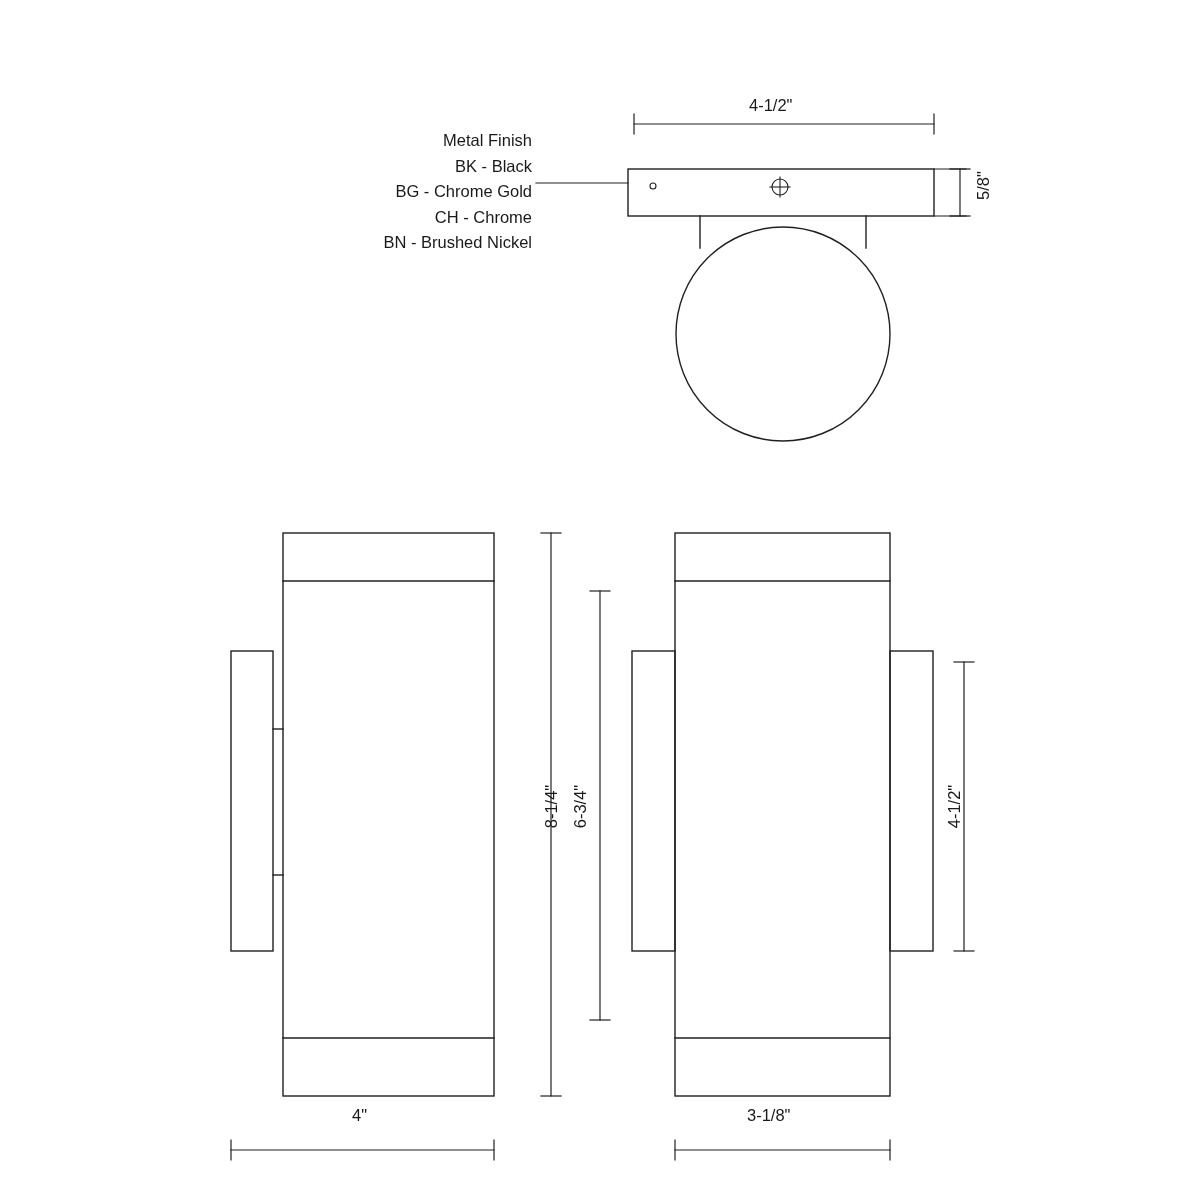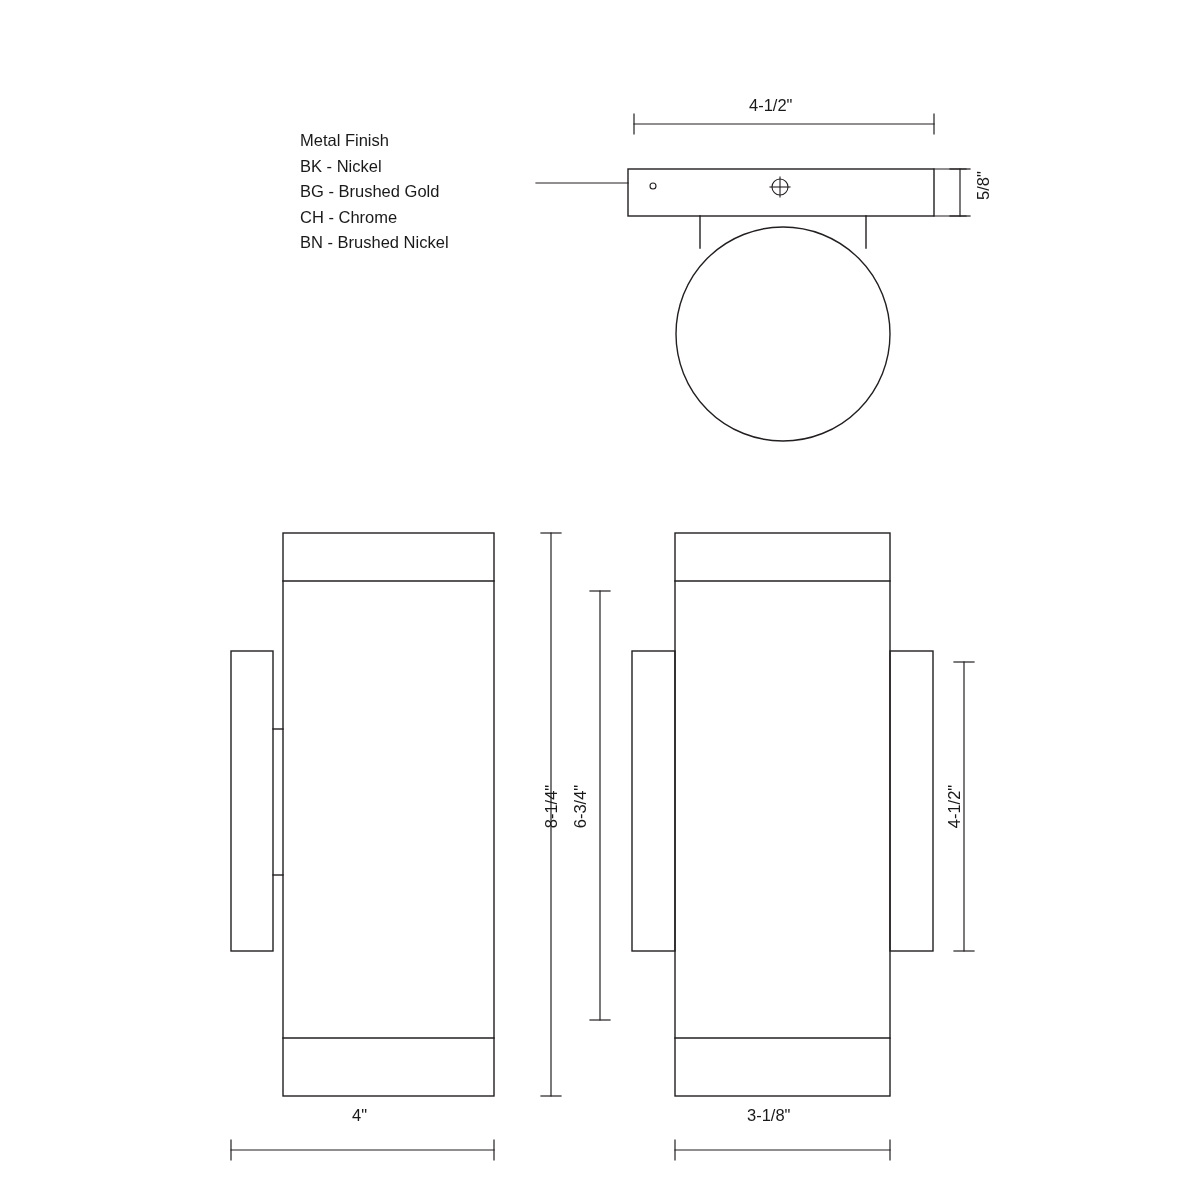--- a/index.html
+++ b/index.html
@@ -24,20 +24,21 @@
     left: 0;
     top: 0;
     width: 1200px;
     height: 1200px;
   }
   .finish-block {
     position: absolute;
     left: 300px;
     top: 128px;
     width: 232px;
+    text-align: right;
     line-height: 25.5px;
     font-size: 16.5px;
     color: #1a1a1a;
     white-space: nowrap;
   }
   .dim-label {
     position: absolute;
     font-size: 16.5px;
     color: #1a1a1a;
     white-space: nowrap;
@@ -145,22 +146,22 @@
         <line x1="675" y1="1150" x2="890" y2="1150"></line>
         <line x1="675" y1="1140" x2="675" y2="1160"></line>
         <line x1="890" y1="1140" x2="890" y2="1160"></line>
       </g>
 
     </g>
   </svg>
 
   <div class="finish-block">
     <div>Metal Finish</div>
-    <div>BK - Nickel</div>
-    <div>BG - Brushed Gold</div>
+    <div>BK - Black</div>
+    <div>BG - Chrome Gold</div>
     <div>CH - Chrome</div>
     <div>BN - Brushed Nickel</div>
   </div>
 
   <div class="dim-label" style="left:749px; top:96px;">4-1/2"</div>
 
   <div class="dim-label rot" style="left:963px; top:176px; width:40px; text-align:center;">5/8"</div>
 
   <div class="dim-label rot" style="left:511px; top:797px; width:80px; text-align:center;">8-1/4"</div>
 

